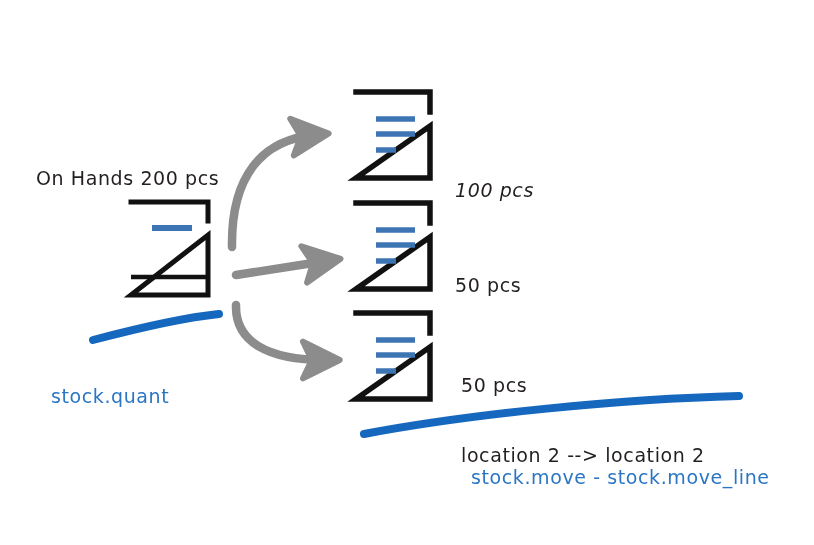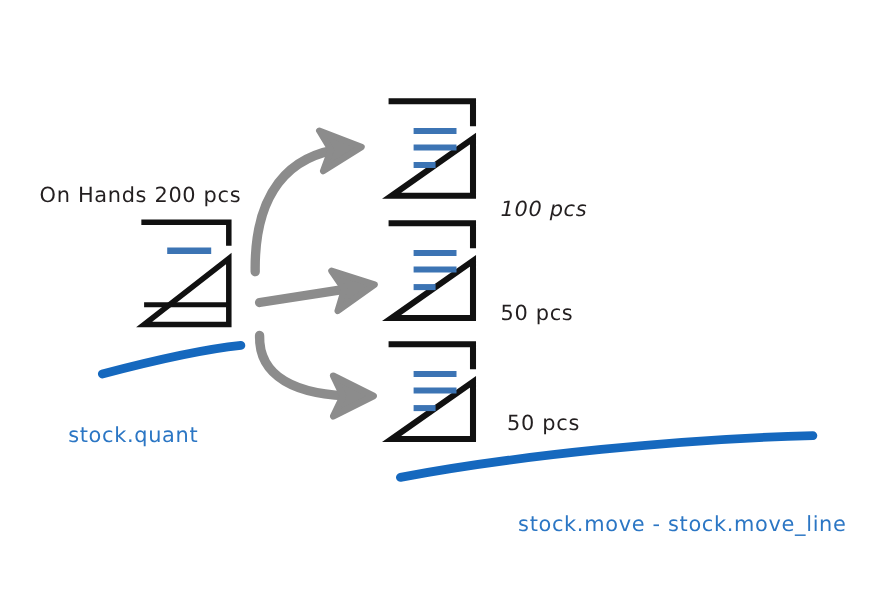--- a/index.html
+++ b/index.html
@@ -51,21 +51,21 @@
   }
   .label-doc-2 {
     left: 455px;
     top: 228px;
   }
   .label-doc-3 {
     left: 461px;
     top: 328px;
   }
   .label-quant {
-    left: 62px;
+    left: 51px;
     top: 385px;
   }
   .label-move {
     left: 439px;
     top: 466px;
     margin-left: 32px;
   }
   .lbl-line {
     display: block;
   }
@@ -129,19 +129,20 @@
   <div class="hand-text dark-text label-doc-1">
     <span class="lbl-line">100 pcs</span>
   </div>
 
   <div class="hand-text dark-text label-doc-2">
     <span class="lbl-line">50 pcs</span>
   </div>
 
   <div class="hand-text dark-text label-doc-3">
     <span class="lbl-line">50 pcs</span>
+    <span class="lbl-line">location 2 --&gt; location 2</span>
   </div>
 
   <div class="hand-text blue-text label-quant">stock.quant</div>
 
   <div class="hand-text blue-text label-move">stock.move - stock.move_line</div>
 
 </div>
 
 </body></html>

